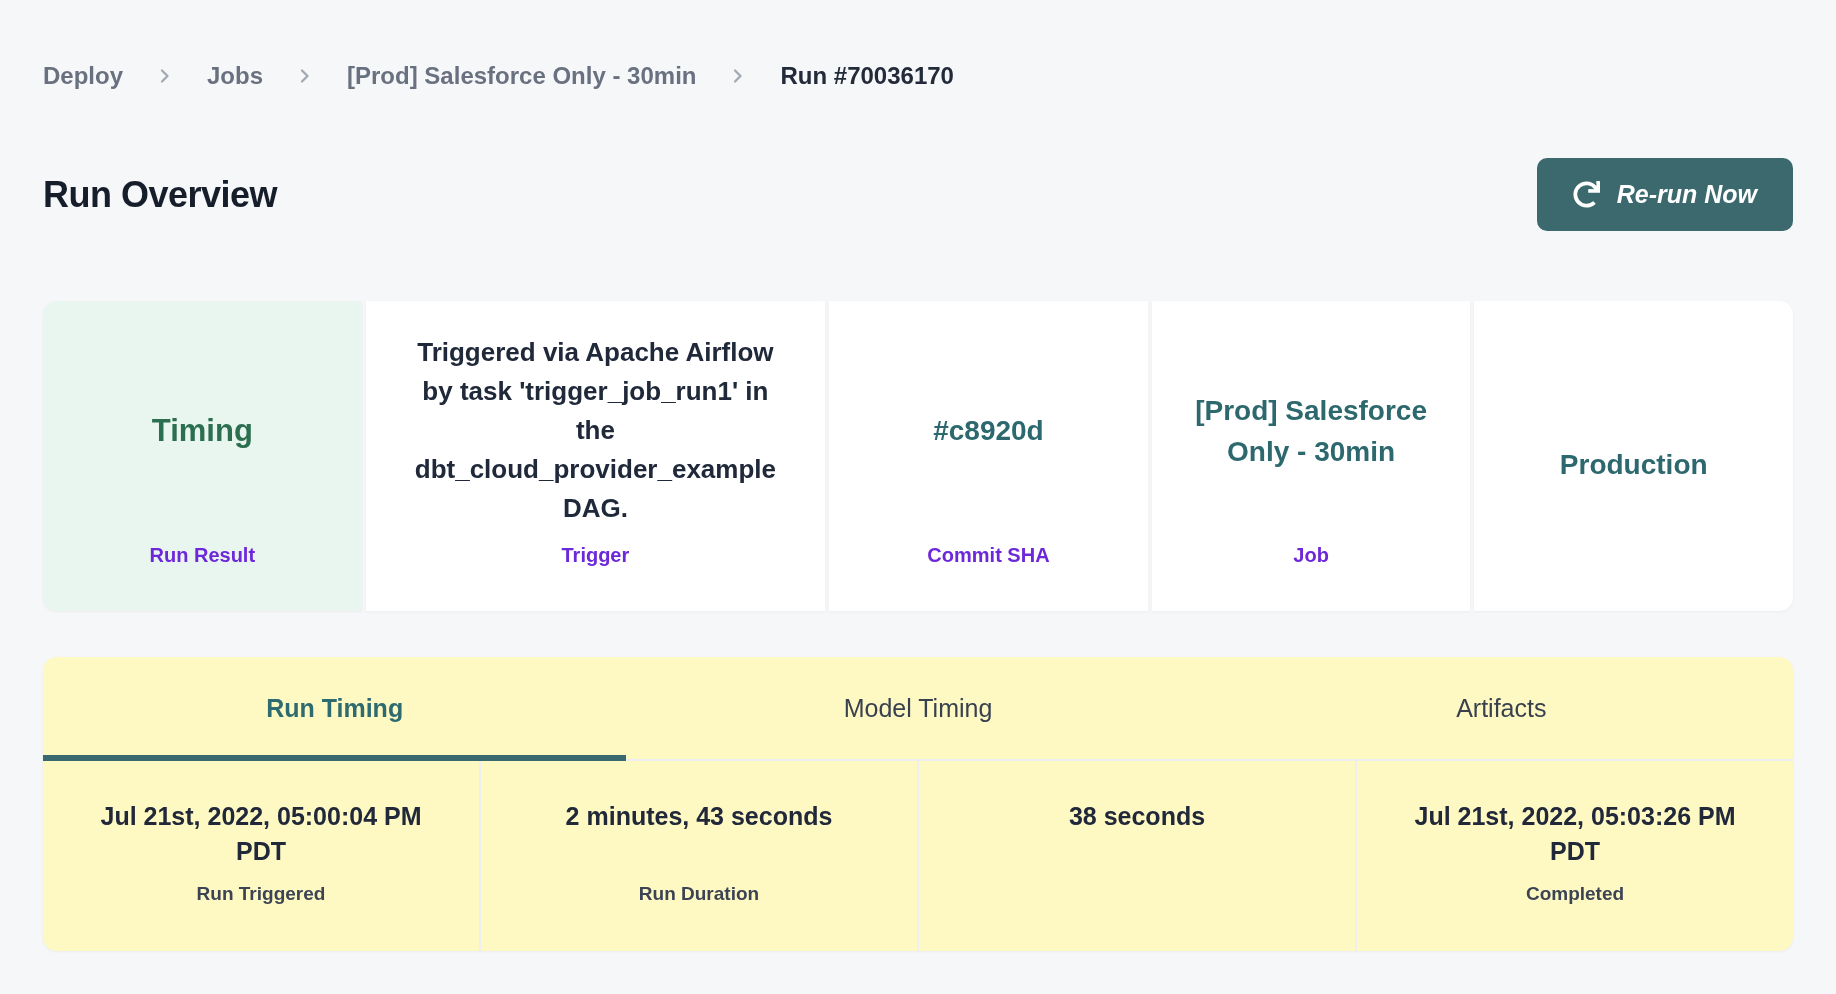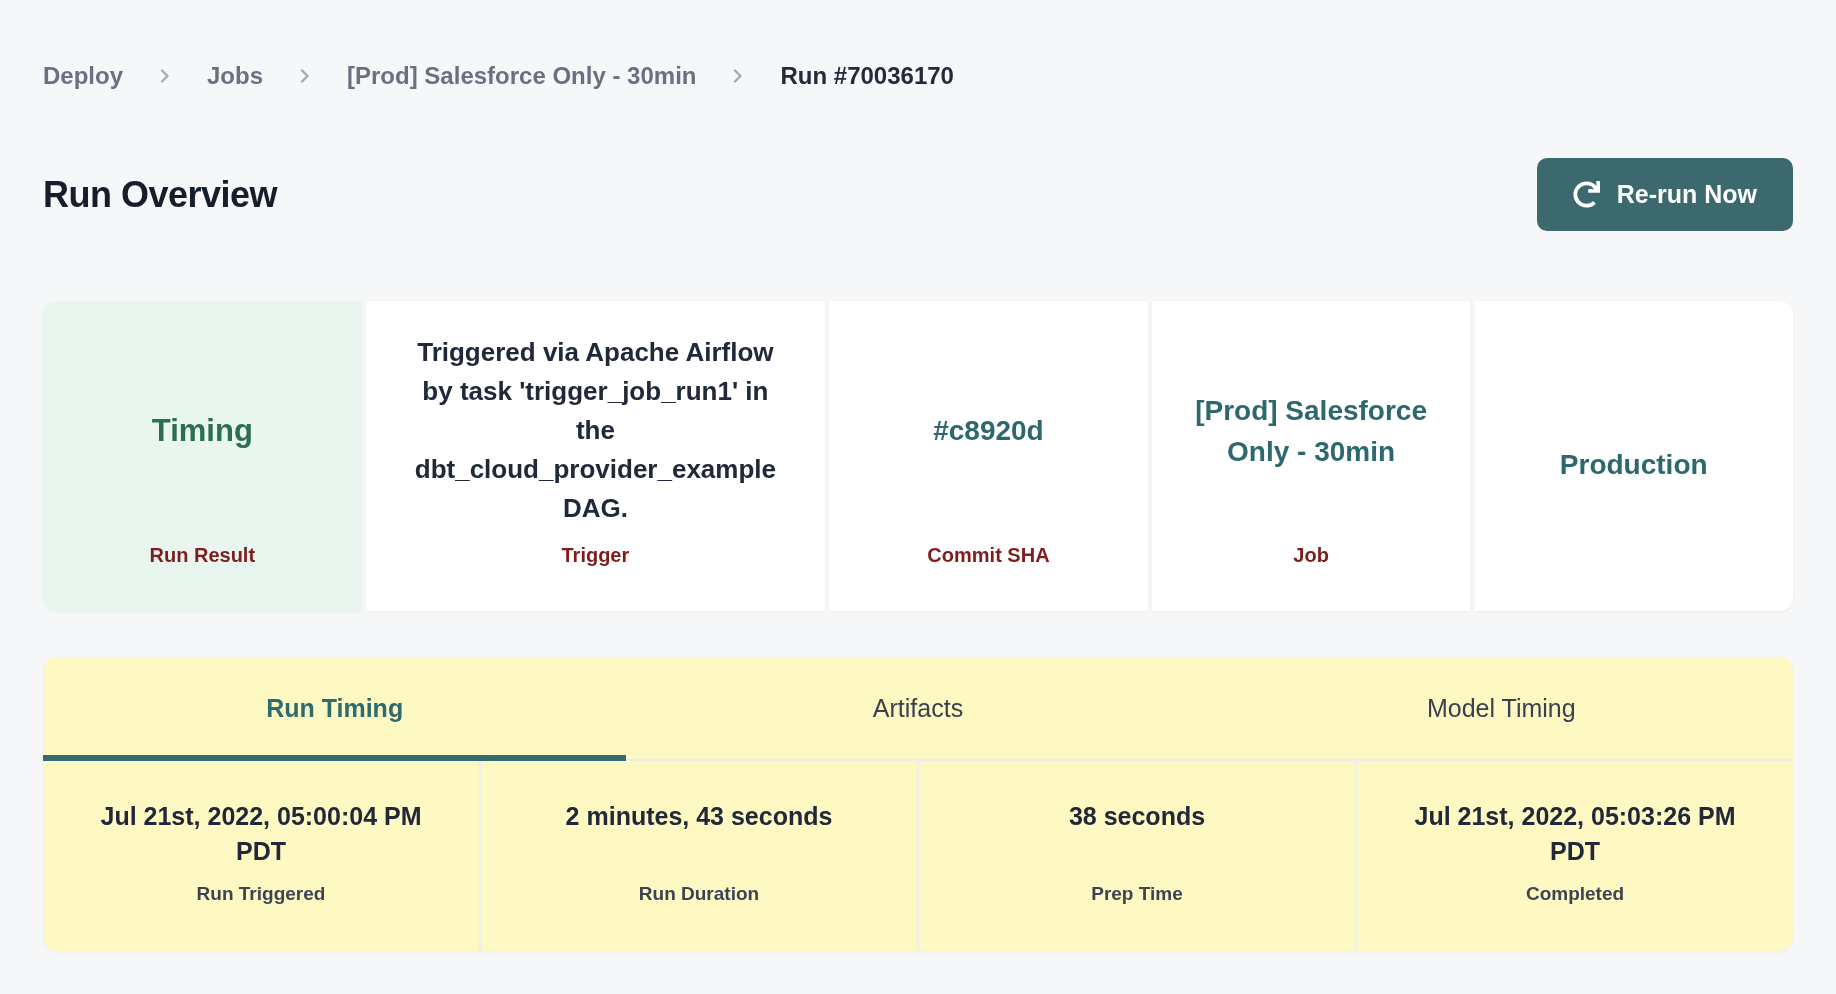--- a/index.html
+++ b/index.html
@@ -45,20 +45,21 @@
     color: #FFFFFF;
     border: none;
     border-radius: 10px;
     font-family: "Liberation Sans", sans-serif;
     font-size: 25px;
     font-weight: 600;
     display: flex;
     align-items: center;
     gap: 17px;
     cursor: pointer;
+    font-style: italic;
   }
 
   
   .summary-row {
     margin-top: 70px;
     display: flex;
     gap: 4px;
     height: 310px;
   }
   .sum-card {
@@ -81,21 +82,21 @@
   .sum-value { font-weight: 700; }
   .sum-value.success-text { font-size: 31px; color: #2C6F50; }
   .sum-value.plain { font-size: 26px; line-height: 39px; color: #20293A; max-width: 392px; }
   .sum-value.link { font-size: 28px; line-height: 41px; color: #2C686D; cursor: pointer; }
   .sum-value.job-link { max-width: 232px; }
   .sum-label {
     text-align: center;
     padding-bottom: 44px;
     font-size: 20px;
     font-weight: 600;
-    color: #7f1d1d;
+    color: #6d28d9;
   }
   .flex-w1 { flex: 303 303 0; }
   .flex-w2 { flex: 437 437 0; }
 
   
   .panel {
     margin-top: 46px;
     background: #fef9c3;
     border-radius: 14px;
     box-shadow: 0 1px 3px rgba(22,30,46,0.05);
@@ -214,35 +215,34 @@
     <div class="sum-card flex-w1">
       <div class="sum-value-area">
         <div class="sum-value link">Production</div>
       </div>
     </div>
   </div>
 
   <div class="panel">
     <div class="tabs">
       <div class="tab active">Run Timing</div>
+      <div class="tab">Model Timing</div>
       <div class="tab">Artifacts</div>
-      <div class="tab">Model Timing</div>
     </div>
     <div class="timing-row">
       <div class="timing-cell">
         <div class="t-value">Jul 21st, 2022, 05:00:04 PM PDT</div>
         <div class="t-label">Run Triggered</div>
       </div>
       <div class="timing-cell">
         <div class="t-value">2 minutes, 43 seconds</div>
         <div class="t-label">Run Duration</div>
       </div>
       <div class="timing-cell">
         <div class="t-value">38 seconds</div>
-        <div class="t-label">Prep Time</div>
       </div>
       <div class="timing-cell">
         <div class="t-value">Jul 21st, 2022, 05:03:26 PM PDT</div>
         <div class="t-label">Completed</div>
       </div>
     </div>
   </div>
 
 </div>
 

